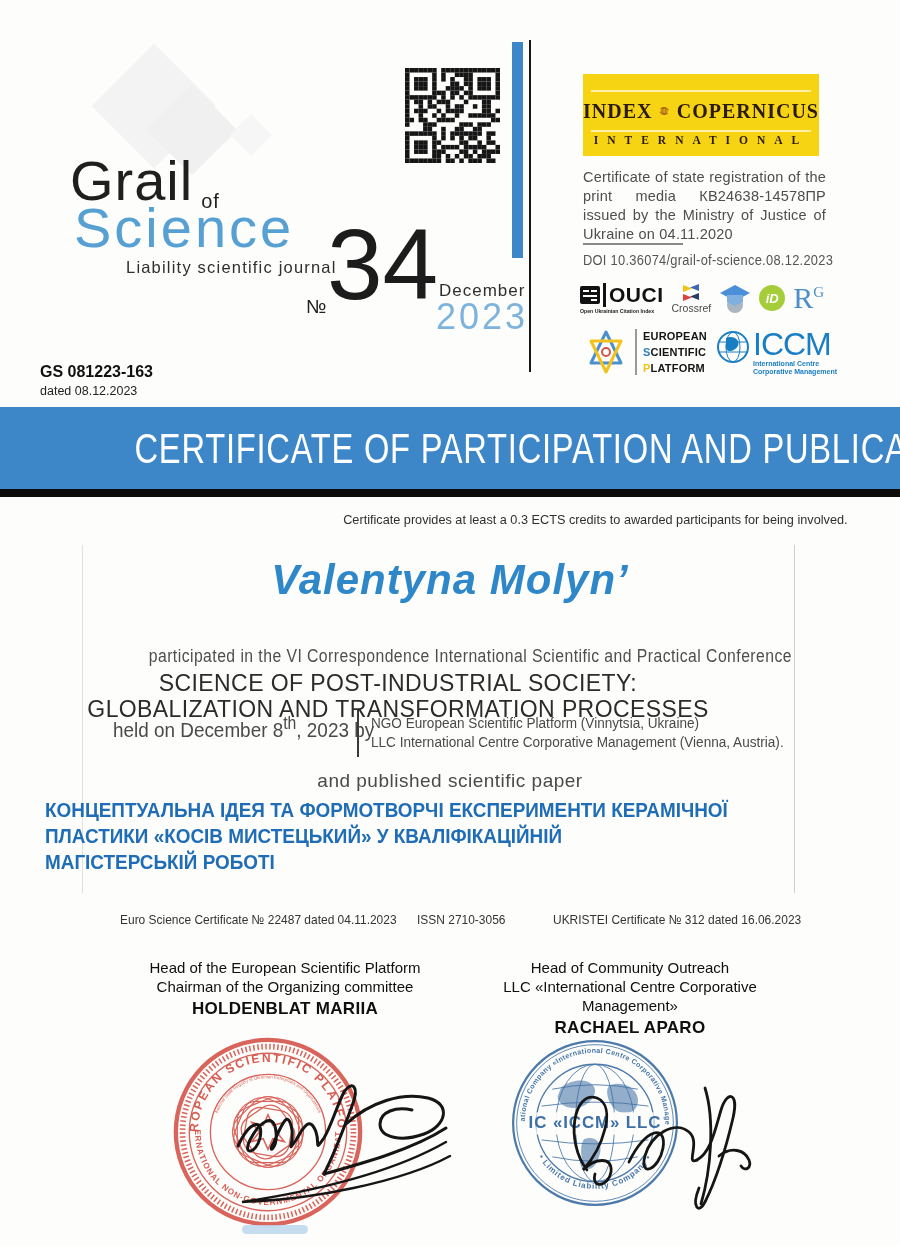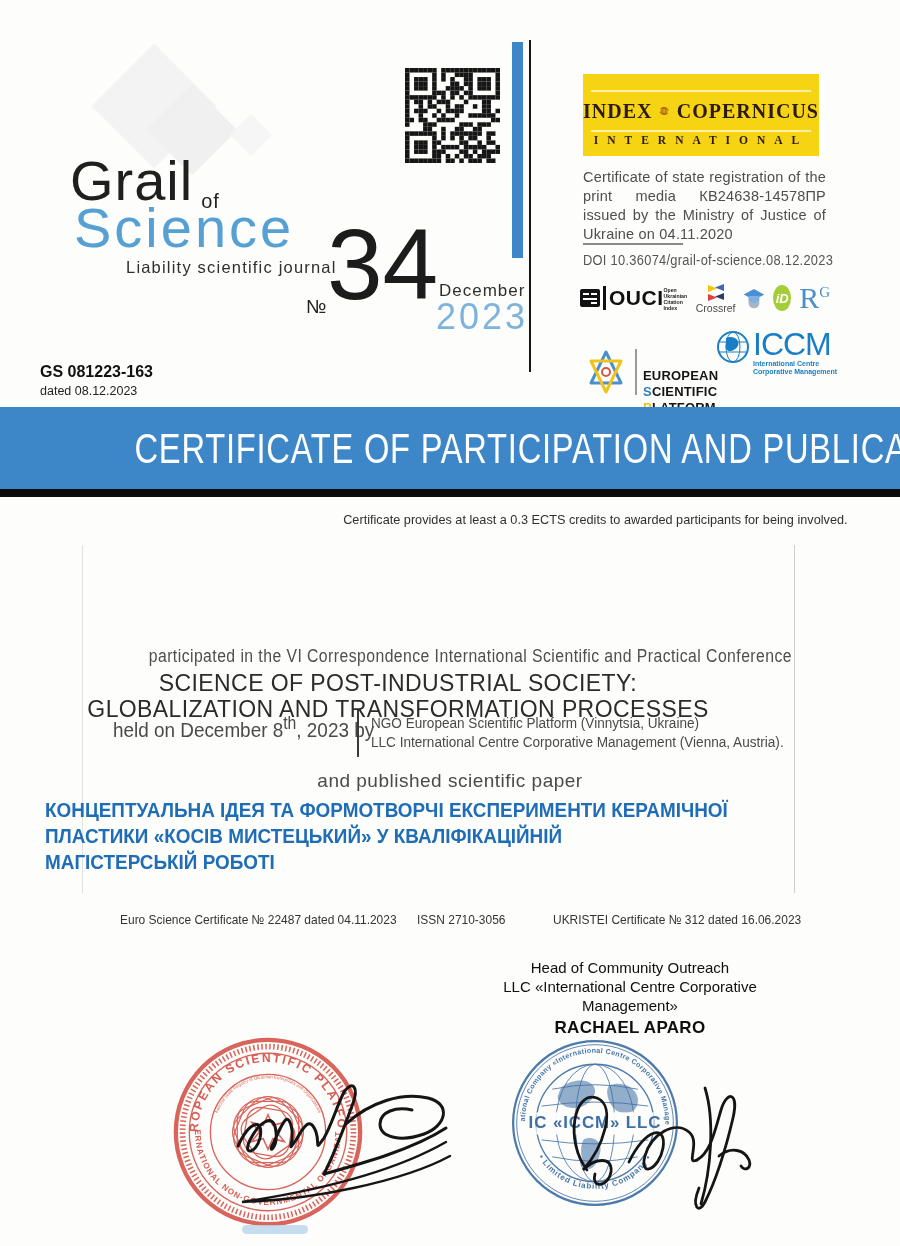--- a/index.html
+++ b/index.html
@@ -42,36 +42,36 @@
            letter-spacing:9px;color:#2b1a10;font-weight:bold;}
 
   .reg-text{left:583px;top:168px;width:243px;font-size:14.5px;line-height:19px;color:#4e4e4e;
             text-align:justify;letter-spacing:.2px;}
   .reg-underline{left:583px;top:243px;width:100px;height:2px;background:#8a8a8a;}
   .doi-line{left:583px;top:252px;font-size:14px;color:#555;letter-spacing:.3px;
             transform:scaleX(.92);transform-origin:left center;white-space:nowrap;}
 
   
   .badges-row{left:580px;top:278px;width:250px;height:40px;display:flex;align-items:center;gap:8px;}
-  .ouci-wrap{display:flex;flex-direction:row;align-items:flex-start;}
+  .ouci-wrap{display:flex;flex-direction:column;align-items:flex-start;}
   .ouci-main{display:flex;align-items:center;gap:3px;}
   .ouci-text{font-size:21px;font-weight:800;color:#111;letter-spacing:.5px;border-left:3px solid #111;padding-left:3px;}
   .ouci-caption{font-size:5.2px;font-weight:bold;color:#222;margin-top:1px;}
   .crossref-wrap{display:flex;flex-direction:column;align-items:center;}
   .crossref-text{font-size:10.5px;color:#4a4a4a;margin-top:-1px;}
   .orcid-badge{width:26px;height:26px;border-radius:50%;background:var(--c-orcid_green,#a5cd39);
                color:#fff;font-weight:bold;font-style:italic;font-size:13px;display:flex;
                align-items:center;justify-content:center;}
   .rg-badge{font-size:30px;color:#4d90c9;font-family:"Liberation Serif",serif;line-height:1;}
   .rg-sup{font-size:15px;vertical-align:super;}
 
   
   .esp-block{left:583px;top:328px;display:flex;align-items:center;gap:6px;}
   .esp-divider{width:2px;height:46px;background:#9a9a9a;}
-  .esp-text{font-weight:800;font-size:13px;line-height:16px;color:#141414;letter-spacing:.2px;margin-top:40px;}
+  .esp-text{font-weight:800;font-size:11px;line-height:16px;color:#141414;letter-spacing:.2px;}
   .esp-ini-s{color:#2e7fc2;}
   .esp-ini-p{color:#f0c419;}
   .iccm-block{left:716px;top:330px;display:flex;align-items:flex-start;gap:3px;}
   .iccm-acronym{font-size:32px;font-weight:400;color:var(--c-iccm_blue,#1a7ec5);line-height:28px;letter-spacing:-1px;}
   .iccm-caption{font-size:7px;font-weight:bold;color:var(--c-iccm_blue,#1a7ec5);line-height:8px;margin-top:2px;}
 
   
   .cert-number{left:40px;top:363px;font-size:16px;font-weight:bold;color:#111;}
   .cert-dated{left:40px;top:384px;font-size:12.5px;color:#222;}
 
@@ -496,20 +496,21 @@
 
   <div class="abs banner">
     <span class="banner-text">CERTIFICATE OF PARTICIPATION AND PUBLICATION</span>
   </div>
 
   <div class="abs ects-note">Certificate provides at least a 0.3 ECTS credits to awarded participants for being involved.</div>
 
   <div class="frame-line frame-left"></div>
   <div class="frame-line frame-right"></div>
 
+  <div class="abs recipient">Valentyna Molyn’</div>
   <div class="abs participation">
     <span>participated in the VI Correspondence International Scientific and Practical Conference</span>
   </div>
   <div class="abs conf-line conf1">SCIENCE OF POST-INDUSTRIAL SOCIETY:</div>
   <div class="abs conf-line conf2">GLOBALIZATION AND TRANSFORMATION PROCESSES</div>
 
   <div class="abs held-line">
     <span>held on December 8</span><sup>th</sup><span>, 2023 by</span>
   </div>
   <div class="abs held-divider"></div>
@@ -522,20 +523,25 @@
   <div class="abs paper-title">
     <div>КОНЦЕПТУАЛЬНА ІДЕЯ ТА ФОРМОТВОРЧІ ЕКСПЕРИМЕНТИ КЕРАМІЧНОЇ</div>
     <div>ПЛАСТИКИ «КОСІВ МИСТЕЦЬКИЙ»  У КВАЛІФІКАЦІЙНІЙ</div>
     <div>МАГІСТЕРСЬКІЙ РОБОТІ</div>
   </div>
 
   <div class="abs ref ref-euro">Euro Science Certificate № 22487 dated 04.11.2023</div>
   <div class="abs ref ref-issn">ISSN 2710-3056</div>
   <div class="abs ref ref-ukristei">UKRISTEI Certificate № 312 dated 16.06.2023</div>
 
+  <div class="abs sig-block sig-left">
+    <div>Head of the European Scientific Platform</div>
+    <div>Chairman of the Organizing committee</div>
+    <div class="sig-name">HOLDENBLAT MARIIA</div>
+  </div>
   <div class="abs sig-block sig-right">
     <div>Head of Community Outreach</div>
     <div>LLC «International Centre Corporative Management»</div>
     <div class="sig-name">RACHAEL APARO</div>
   </div>
 
   <svg class="seal seal-left" width="192" height="192" viewBox="0 0 200 200">
     <defs>
       <path id="esp-arc-top" d="M 27,100 A 73,73 0 0 1 173,100"></path>
       <path id="esp-arc-bottom" d="M 24,100 A 76,76 0 0 0 176,100"></path>

